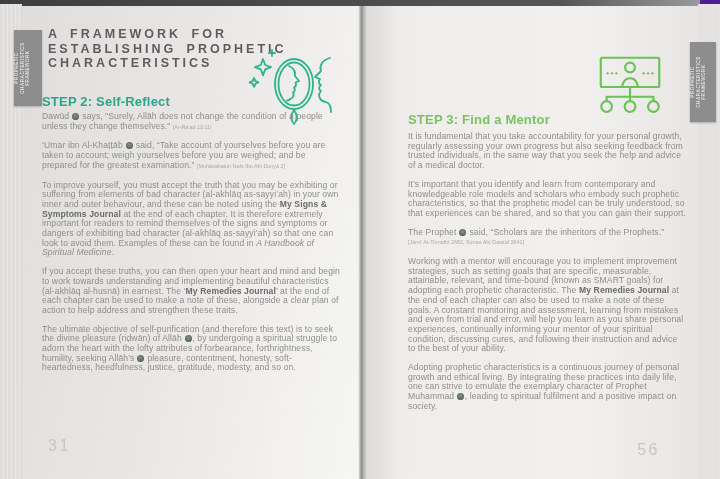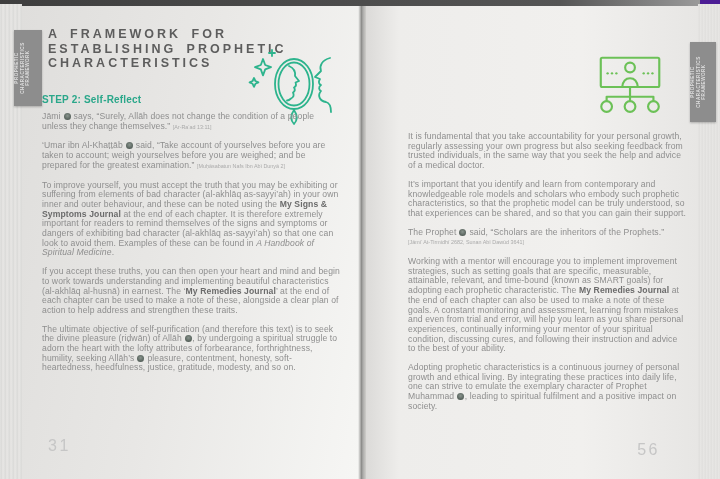--- a/index.html
+++ b/index.html
@@ -25,21 +25,21 @@
   .tab-left{left:14px;top:30px;width:28px;height:76px;}
   .tab-right{left:690px;top:42px;width:26px;height:80px;}
   .tab-text{position:absolute;transform:rotate(-90deg);text-align:center;color:#dedede;}
   .tab-left .tab-text{width:76px;height:28px;left:-24px;top:24px;}
   .tab-right .tab-text{width:80px;height:26px;left:-27px;top:27px;}
   .tab-text div{font-size:4.6px;line-height:5.6px;letter-spacing:.5px;font-weight:bold;}
 
   
   .header{position:absolute;left:26px;top:21px;width:270px;color:#5d5d5d;font-weight:bold;}
   .header div{font-size:12.5px;line-height:14.5px;letter-spacing:3px;word-spacing:4px;}
-  .step-heading{position:absolute;font-size:10px;font-weight:bold;letter-spacing:.2px;margin:0;}
+  .step-heading{position:absolute;font-size:13px;font-weight:bold;letter-spacing:.2px;margin:0;}
   .step2{left:20px;top:88px;color:#2aa78a;}
   .step3{left:42px;top:106px;color:#7cc261;}
   .bodytext{position:absolute;}
   .body-left{left:20px;top:106px;width:299px;}
   .body-right{left:42px;top:126px;width:279px;}
   .bodytext p{margin:0 0 9px 0;font-size:8.6px;line-height:9.7px;color:#8e8e8e;letter-spacing:.1px;}
   .bodytext .b{font-weight:bold;color:#6b6b6b;}
   .bodytext .i{font-style:italic;}
   .bodytext .cite{font-size:5.4px;color:#aaa;letter-spacing:0;}
   .honorific{display:inline-block;width:7px;height:7px;border-radius:50%;background:radial-gradient(circle at 50% 40%,#8a958e 0%,#55605a 70%);vertical-align:-1px;margin:0 .5px;}
@@ -85,21 +85,21 @@
           <path d="M48,64 q-5.5,8 0,14 q5.5,-6 0,-14"></path>
 
           <path d="M84,12 C76,14 73,20 75,25 L69,31 L74,33 C72,36 73,38 75,39 C72,41 73,44 75,45 C71,50 74,55 80,56 C84,57 85,61 85,66"></path>
         </g>
       </svg>
     </div>
 
     <h2 class="step-heading step2">STEP 2: Self-Reflect</h2>
 
     <div class="bodytext body-left">
-        <p><span class="">Jāmi </span><span class="honorific"></span><span class=""> says, “Surely, Allāh does not change the condition of a people unless they change themselves.” </span><span class="cite">[Ar-Ra‘ad 13:11]</span></p>
+        <p><span class="">Dawūd </span><span class="honorific"></span><span class=""> says, “Surely, Allāh does not change the condition of a people unless they change themselves.” </span><span class="cite">[Ar-Ra‘ad 13:11]</span></p>
         <p><span class="">‘Umar ibn Al-Khaṭṭāb </span><span class="honorific"></span><span class=""> said, “Take account of yourselves before you are taken to account; weigh yourselves before you are weighed; and be prepared for the greatest examination.” </span><span class="cite">[Muḥāsabatun Nafs Ibn Abī Dunyā 2]</span></p>
         <p><span class="">To improve yourself, you must accept the truth that you may be exhibiting or suffering from elements of bad character (al-akhlāq as-sayyi’ah) in your own inner and outer behaviour, and these can be noted using the </span><span class="b">My Signs &amp; Symptoms Journal</span><span class=""> at the end of each chapter. It is therefore extremely important for readers to remind themselves of the signs and symptoms or dangers of exhibiting bad character (al-akhlāq as-sayyi’ah) so that one can look to avoid them. Examples of these can be found in </span><span class="i">A Handbook of Spiritual Medicine</span><span class="">.</span></p>
         <p><span class="">If you accept these truths, you can then open your heart and mind and begin to work towards understanding and implementing beautiful characteristics (al-akhlāq al-husnā) in earnest. The ‘</span><span class="b">My Remedies Journal</span><span class="">’ at the end of each chapter can be used to make a note of these, alongside a clear plan of action to help address and strengthen these traits.</span></p>
         <p><span class="">The ultimate objective of self-purification (and therefore this text) is to seek the divine pleasure (riḍwān) of Allāh </span><span class="honorific"></span><span class="">, by undergoing a spiritual struggle to adorn the heart with the lofty attributes of forbearance, forthrightness, humility, seeking Allāh’s </span><span class="honorific"></span><span class=""> pleasure, contentment, honesty, soft-heartedness, heedfulness, justice, gratitude, modesty, and so on.</span></p>
       </div>
 
     <div class="page-num page-num-left">31</div>
   </div>
 
   <div class="gutter"></div>
@@ -121,20 +121,21 @@
           <circle cx="16" cy="19" r="1.2"></circle>
             <circle cx="20.5" cy="19" r="1.2"></circle>
             <circle cx="25" cy="19" r="1.2"></circle>
           <circle cx="53" cy="19" r="1.2"></circle>
             <circle cx="57.5" cy="19" r="1.2"></circle>
             <circle cx="62" cy="19" r="1.2"></circle>
         </g>
       </svg>
     </div>
 
+    <h2 class="step-heading step3">STEP 3: Find a Mentor</h2>
 
     <div class="bodytext body-right">
         <p><span class="">It is fundamental that you take accountability for your personal growth, regularly assessing your own progress but also seeking feedback from trusted individuals, in the same way that you seek the help and advice of a medical doctor.</span></p>
         <p><span class="">It’s important that you identify and learn from contemporary and knowledgeable role models and scholars who embody such prophetic characteristics, so that the prophetic model can be truly understood, so that experiences can be shared, and so that you can gain their support.</span></p>
         <p><span class="">The Prophet </span><span class="honorific"></span><span class=""> said, “Scholars are the inheritors of the Prophets.”</span><br><span class="cite">[Jāmi‘ At-Tirmidhī 2682, Sunan Abī Dawūd 3641]</span></p>
         <p><span class="">Working with a mentor will encourage you to implement improvement strategies, such as setting goals that are specific, measurable, attainable, relevant, and time-bound (known as SMART goals) for adopting each prophetic characteristic. The </span><span class="b">My Remedies Journal</span><span class=""> at the end of each chapter can also be used to make a note of these goals.  A constant monitoring and assessment, learning from mistakes and even from trial and error, will help you learn as you share personal experiences, continually informing your mentor of your spiritual condition, discussing cures, and following their instruction and advice to the best of your ability.</span></p>
         <p><span class="">Adopting prophetic characteristics is a continuous journey of personal growth and ethical living. By integrating these practices into daily life, one can strive to emulate the exemplary character of Prophet Muhammad </span><span class="honorific"></span><span class="">, leading to spiritual fulfilment and a positive impact on society.</span></p>
       </div>
 
     <div class="page-num page-num-right">56</div>

